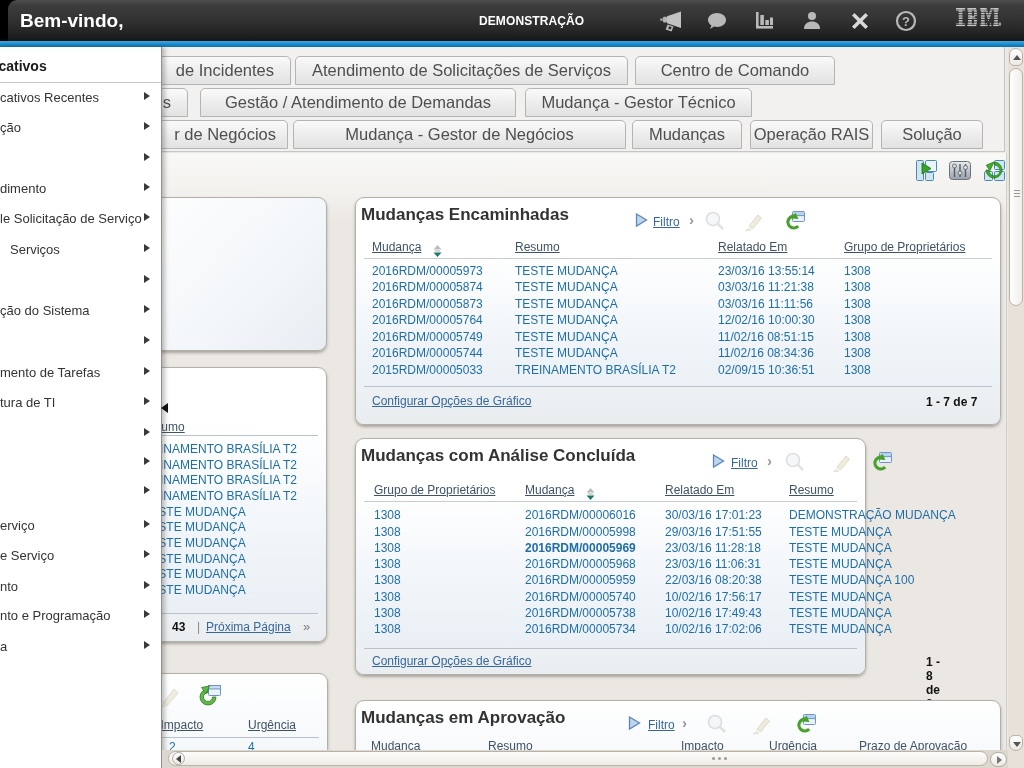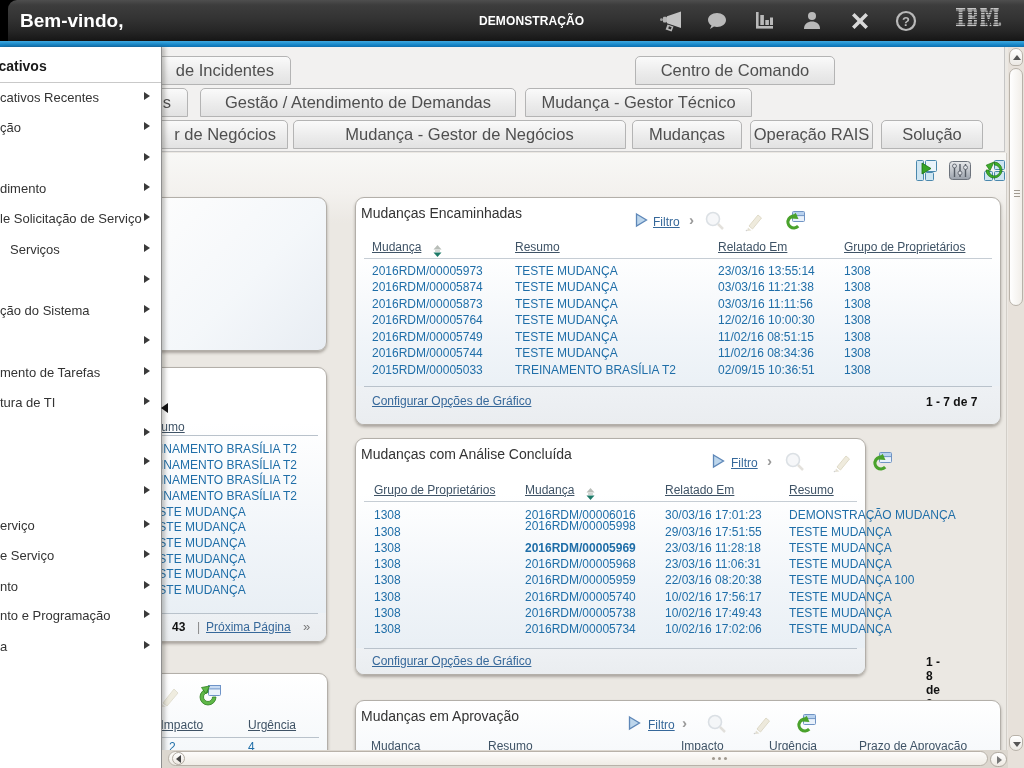--- a/index.html
+++ b/index.html
@@ -29,21 +29,21 @@
 .tab.ctr { line-height:27px; }
 
 
 #content { position:absolute; left:0; top:153px; width:1007px; height:615px; border-right:1px solid #d2cec8;
   background:linear-gradient(to bottom,#f8f8f6 0,#f3f1ee 40px,#ebe8e3 70px,#ebe8e3 100%); }
 
 
 .card { position:absolute; background:linear-gradient(to bottom,#ffffff 0,#ffffff 55px,#f1f5f9 62%,#e6edf3 100%); border:1px solid #b3afa9; border-radius:9px;
   box-shadow:0 2px 3px rgba(90,85,75,0.45); }
 .cfootbg { position:absolute; left:0; right:0; bottom:0; background:linear-gradient(#eef1f4,#eaedf0); border-radius:0 0 8px 8px; border-top:0; }
-.cardtitle { position:absolute; font-size:14px; color:#333; white-space:nowrap; }
+.cardtitle { position:absolute; font-size:17px; color:#333; white-space:nowrap;font-weight:bold; }
 .filtro { font-size:12px; color:#36689a; text-decoration:underline; position:absolute; top:4px; }
 .thead { position:absolute; font-size:12px; color:#3f5366; text-decoration:underline; white-space:nowrap; }
 .trow { position:absolute; font-size:12px; color:#1f6ea8; white-space:nowrap; }
 .sep { position:absolute; height:1px; background:#b9c2cb; }
 .cfoot { position:absolute; font-size:12px; color:#36689a; text-decoration:underline; white-space:nowrap; }
 .cnum { position:absolute; font-size:12px; color:#111; font-weight:bold; }
 
 
 #menu { position:absolute; left:0; top:47px; width:162px; height:721px; background:#fff;
   border-right:1px solid #8f8f8f; box-shadow:3px 0 4px rgba(60,55,50,0.3); }
@@ -148,20 +148,21 @@
       <circle cx="105" cy="26" r="3" fill="#999"></circle>
     </svg>
   </div>
 </div>
 <div id="blueline"></div>
 
 <div id="tabstrip">
   <div class="tab" style="left:68px; top:9px; width:223px;">
       <span>de Incidentes</span>
     </div>
+  <div class="tab ctr" style="left:295px; top:9px; width:333px;"><span>Atendimento de Solicitações de Serviços</span></div>
   <div class="tab ctr" style="left:635px; top:9px; width:200px;"><span>Centro de Comando</span></div>
 
   <div class="tab" style="left:30px; top:41px; width:158px;">
       <span>s</span>
     </div>
   <div class="tab ctr" style="left:200px; top:41px; width:316px;"><span>Gestão / Atendimento de Demandas</span></div>
   <div class="tab ctr" style="left:525px; top:41px; width:227px;"><span>Mudança - Gestor Técnico</span></div>
 
   <div class="tab" style="left:60px; top:73px; width:228px;">
       <span style="right:11px;">r de Negócios</span>
@@ -346,21 +347,21 @@
         <path d="M5.5 12 L9.5 7.5 L1.5 7.5 Z" fill="#1d7a68"></path>
       </svg>
     <div class="thead" style="left:309px; top:44px;">Relatado Em</div>
     <div class="thead" style="left:433px; top:44px;">Resumo</div>
     <div class="sep" style="left:8px; right:8px; top:62px; background:#c6cdd4;"></div>
     <div class="trow" style="left:18px; top:69px;">1308</div>
       <div class="trow" style="left:169px; top:69px;">2016RDM/00006016</div>
       <div class="trow" style="left:309px; top:69px;">30/03/16 17:01:23</div>
       <div class="trow" style="left:433px; top:69px;">DEMONSTRAÇÃO MUDANÇA</div>
     <div class="trow" style="left:18px; top:86px;">1308</div>
-      <div class="trow" style="left:169px; top:80px;text-align:right;">2016RDM/00005998</div>
+      <div class="trow" style="left:169px; top:86px;text-align:right;">2016RDM/00005998</div>
       <div class="trow" style="left:309px; top:86px;">29/03/16 17:51:55</div>
       <div class="trow" style="left:433px; top:86px;">TESTE MUDANÇA</div>
     <div class="trow" style="left:18px; top:102px;">1308</div>
       <div class="trow" style="left:169px; top:102px;font-weight:bold;">2016RDM/00005969</div>
       <div class="trow" style="left:309px; top:102px;">23/03/16 11:28:18</div>
       <div class="trow" style="left:433px; top:102px;">TESTE MUDANÇA</div>
     <div class="trow" style="left:18px; top:118px;">1308</div>
       <div class="trow" style="left:169px; top:118px;">2016RDM/00005968</div>
       <div class="trow" style="left:309px; top:118px;">23/03/16 11:06:31</div>
       <div class="trow" style="left:433px; top:118px;">TESTE MUDANÇA</div>

